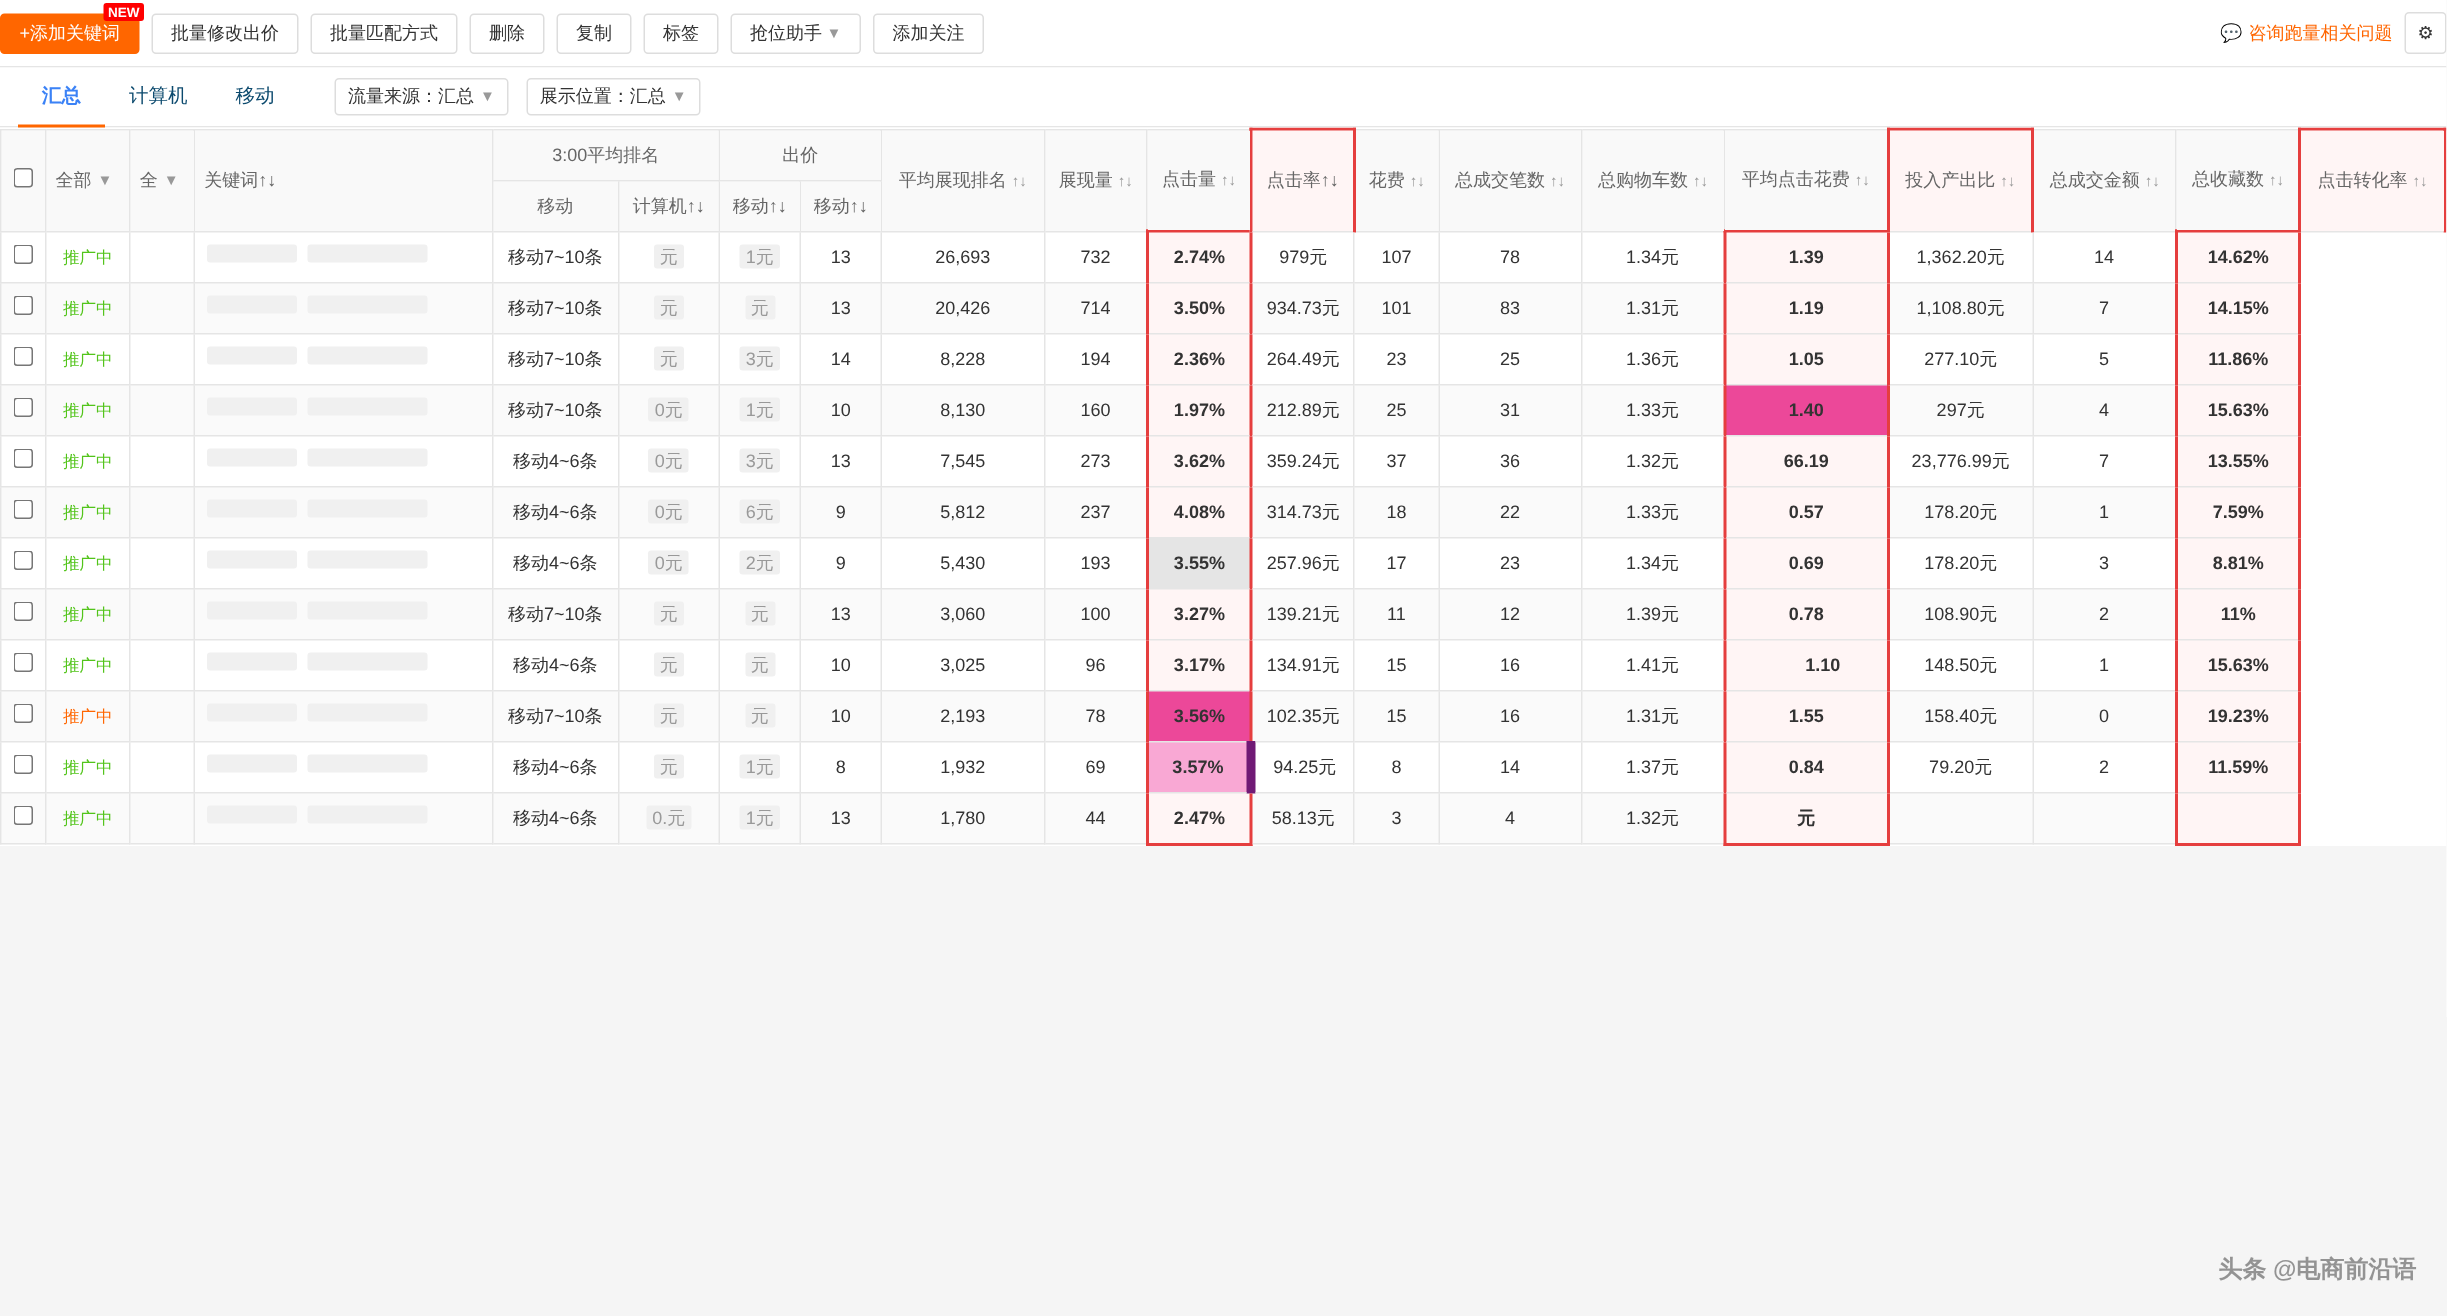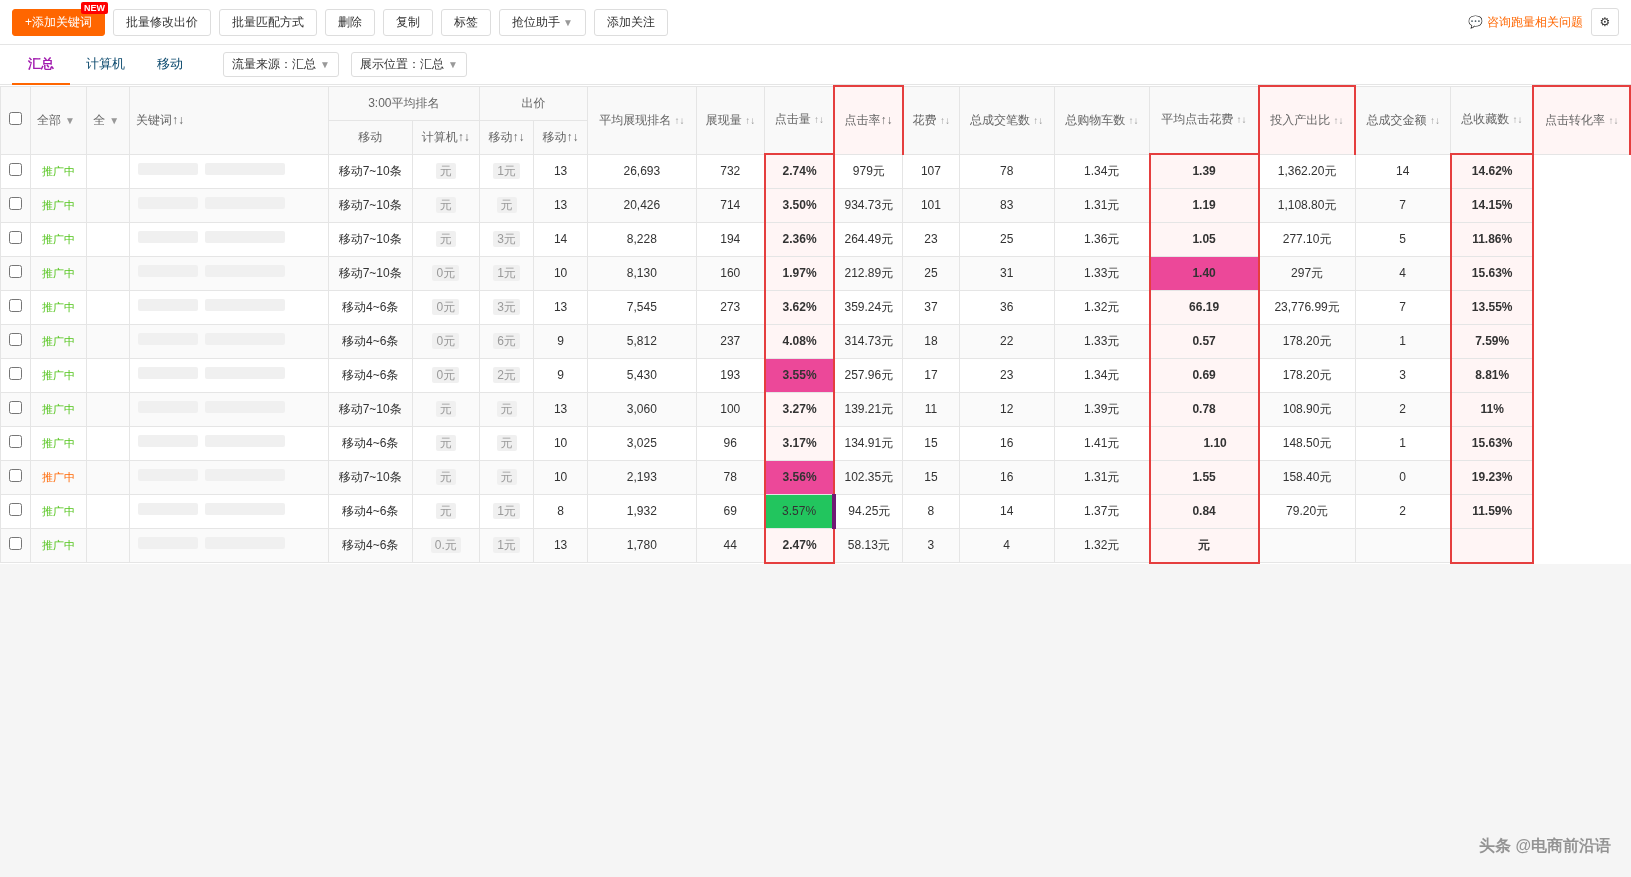--- a/index.html
+++ b/index.html
@@ -1,20 +1,20 @@
 <!DOCTYPE html>
 <html><head>
   <meta charset="utf-8">
   <style>
     * { box-sizing: border-box; margin: 0; padding: 0; }
     body { font-family: Arial, "Microsoft YaHei", sans-serif; font-size: 12px; background: #f5f5f5; color: #333; }
 
     .toolbar {
       display: flex; align-items: center; gap: 8px;
-      background: #fff; padding: 8px 12px; border-bottom: 1px solid #e5e5e5;
+      background: #fff; padding: 8px 0; border-bottom: 1px solid #e5e5e5;
       flex-wrap: wrap;
     }
     .btn {
       padding: 4px 12px; border: 1px solid #ddd; border-radius: 3px;
       background: #fff; cursor: pointer; font-size: 12px; color: #333;
       white-space: nowrap;
     }
     .btn-primary {
       background: #ff6600; color: #fff; border-color: #ff6600;
     }
@@ -34,21 +34,21 @@
     .settings-btn { width: 28px; height: 28px; border: 1px solid #ddd; border-radius: 3px; background: #fff; cursor: pointer; display: flex; align-items: center; justify-content: center; }
 
     .tab-bar {
       display: flex; align-items: center; gap: 0;
       background: #fff; padding: 0 12px; border-bottom: 1px solid #e5e5e5;
     }
     .tab {
       padding: 10px 16px; cursor: pointer; font-size: 13px; color: #0c4a6e;
       border-bottom: 2px solid transparent; margin-bottom: -1px;
     }
-    .tab.active { color: #a21caf; border-bottom-color: #ff6600; font-weight: bold; }
+    .tab.active { color: #3b82f6; border-bottom-color: #ff6600; font-weight: bold; }
     .filter-select {
       display: flex; align-items: center; gap: 4px;
       border: 1px solid #ddd; border-radius: 3px; padding: 3px 8px;
       cursor: pointer; background: #fff; font-size: 12px;
     }
     .filter-select .arrow { font-size: 10px; color: #999; }
 
     .table-container { overflow-x: auto; background: #fff; }
     table { width: 100%; border-collapse: collapse; font-size: 12px; }
     th, td { border: 1px solid #e5e5e5; padding: 8px 6px; text-align: center; white-space: nowrap; }
@@ -331,21 +331,21 @@
     <td class="keyword-col" style="text-align:left; padding-left: 8px;">
       <span class="keyword-text">&nbsp;&nbsp;&nbsp;&nbsp;&nbsp;&nbsp;&nbsp;&nbsp;</span>
       <span class="keyword-text2" style="margin-left:4px;">&nbsp;&nbsp;&nbsp;&nbsp;&nbsp;&nbsp;&nbsp;&nbsp;&nbsp;&nbsp;</span>
     </td>
     <td>移动4~6条</td>
     <td><span class="price-input">0元</span></td>
     <td><span class="price-input">2元</span></td>
     <td>9</td>
     <td>5,430</td>
     <td>193</td>
-    <td style="border-left: 2px solid #e53e3e; border-right: 2px solid #e53e3e; background:#ec4899; font-weight: bold;">3.55%</td>
+    <td style="border-left: 2px solid #e53e3e; border-right: 2px solid #e53e3e; background:#e5e5e5; font-weight: bold;">3.55%</td>
     <td>257.96元</td>
     <td>17</td>
     <td>23</td>
     <td>1.34元</td>
     <td style="border-left: 2px solid #e53e3e; border-right: 2px solid #e53e3e; background:#fff5f5; font-weight: bold;">0.69</td>
     <td>178.20元</td>
     <td>3</td>
     <td style="border-left: 2px solid #e53e3e; border-right: 2px solid #e53e3e; background:#fff5f5; font-weight: bold;">8.81%</td>
   </tr>
         <tr>
@@ -435,21 +435,21 @@
     <td class="keyword-col" style="text-align:left; padding-left: 8px;">
       <span class="keyword-text">&nbsp;&nbsp;&nbsp;&nbsp;&nbsp;&nbsp;&nbsp;&nbsp;</span>
       <span class="keyword-text2" style="margin-left:4px;">&nbsp;&nbsp;&nbsp;&nbsp;&nbsp;&nbsp;&nbsp;&nbsp;&nbsp;&nbsp;</span>
     </td>
     <td>移动4~6条</td>
     <td><span class="price-input">元</span></td>
     <td><span class="price-input">1元</span></td>
     <td>8</td>
     <td>1,932</td>
     <td>69</td>
-    <td style="border-left: 2px solid #e53e3e; border-right: 4px solid #701a75; background:#22c55e; font-weight: normal;">3.57%</td>
+    <td style="border-left: 2px solid #e53e3e; border-right: 6px solid #701a75; background:#f9a8d4; font-weight: bold;">3.57%</td>
     <td>94.25元</td>
     <td>8</td>
     <td>14</td>
     <td>1.37元</td>
     <td style="border-left: 2px solid #e53e3e; border-right: 2px solid #e53e3e; background:#fff5f5; font-weight: bold;">0.84</td>
     <td>79.20元</td>
     <td>2</td>
     <td style="border-left: 2px solid #e53e3e; border-right: 2px solid #e53e3e; background:#fff5f5; font-weight: bold;">11.59%</td>
   </tr>
         <tr>

